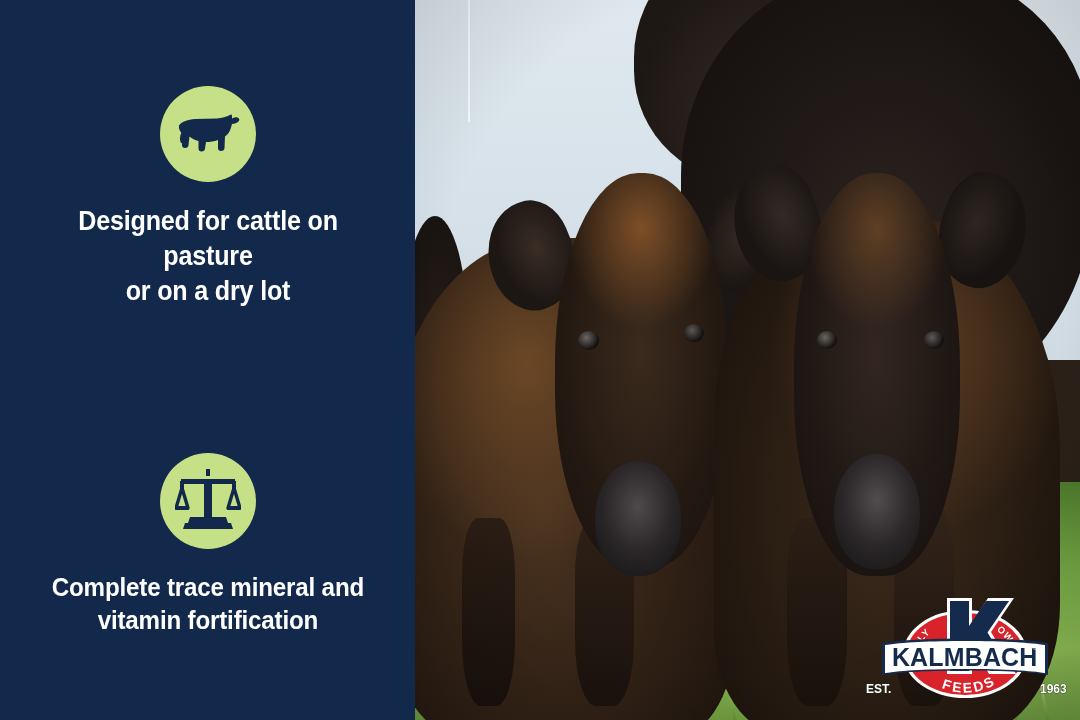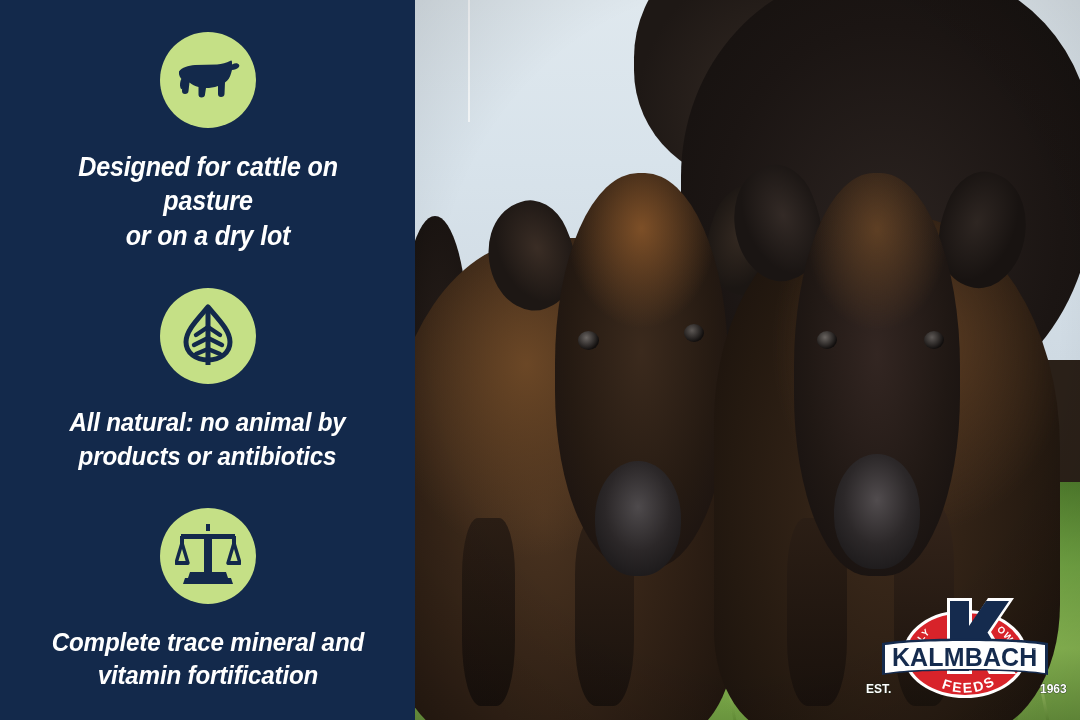--- a/index.html
+++ b/index.html
@@ -28,21 +28,20 @@
     width: 415px;
     height: 720px;
     background: #13294B;
     flex: 0 0 415px;
     display: flex;
     flex-direction: column;
     justify-content: space-around;
     align-items: center;
     padding: 14px 0 10px 0;
     box-sizing: border-box;
-    font-style: italic;
   }
 
   .feature {
     width: 100%;
     display: flex;
     flex-direction: column;
     align-items: center;
     justify-content: flex-start;
   }
 
@@ -356,38 +355,20 @@
               C49 85 47 83 47 79 L47 64 C40 62 34 59 29 55 L27 72 C27 76 24 78 20 78
               C16 78 14 76 14 72 L15 50 C10 46 7 40 8 33 Z"></path>
             <path fill="#13294B" d="M13 47 C10 53 9 60 11 66 C12 69 15 69 16 66 C17 60 17 53 16 48 Z"></path>
           </svg>
         </span>
       </div>
       <div class="feature-text">Designed for cattle on pasture
 or on a dry lot</div>
     </div>
 
-    <div class="feature feature-2">
-      <div class="feature-icon-circle">
-        <span>
-          <svg width="56" height="62" viewBox="0 0 56 62" aria-hidden="true">
-            <path d="M28 4 C40 18 50 28 50 39 C50 50 40 57 28 57 C16 57 6 50 6 39 C6 28 16 18 28 4 Z" fill="none" stroke="#13294B" stroke-width="5" stroke-linejoin="round"></path>
-            <line x1="28" y1="10" x2="28" y2="62" stroke="#13294B" stroke-width="5" stroke-linecap="round"></line>
-            <line x1="28" y1="24" x2="16" y2="32" stroke="#13294B" stroke-width="4.4" stroke-linecap="round"></line>
-            <line x1="28" y1="24" x2="40" y2="32" stroke="#13294B" stroke-width="4.4" stroke-linecap="round"></line>
-            <line x1="28" y1="35" x2="14" y2="42" stroke="#13294B" stroke-width="4.4" stroke-linecap="round"></line>
-            <line x1="28" y1="35" x2="42" y2="42" stroke="#13294B" stroke-width="4.4" stroke-linecap="round"></line>
-            <line x1="28" y1="46" x2="16" y2="51" stroke="#13294B" stroke-width="4.4" stroke-linecap="round"></line>
-            <line x1="28" y1="46" x2="40" y2="51" stroke="#13294B" stroke-width="4.4" stroke-linecap="round"></line>
-          </svg>
-        </span>
-      </div>
-      <div class="feature-text">All natural: no animal by
-products or antibiotics</div>
-    </div>
 
     <div class="feature feature-3">
       <div class="feature-icon-circle">
         <span>
           <svg width="66" height="64" viewBox="0 0 66 64" aria-hidden="true">
             <g fill="#13294B">
               <path d="M31 2 L35 2 L35 9 L31 9 Z"></path>
               <path d="M6 12 L60 12 L60 17 L6 17 Z"></path>
               <path d="M29 14 L37 14 L37 50 L29 50 Z"></path>
               <path d="M15 50 L51 50 L53 56 L13 56 Z"></path>

